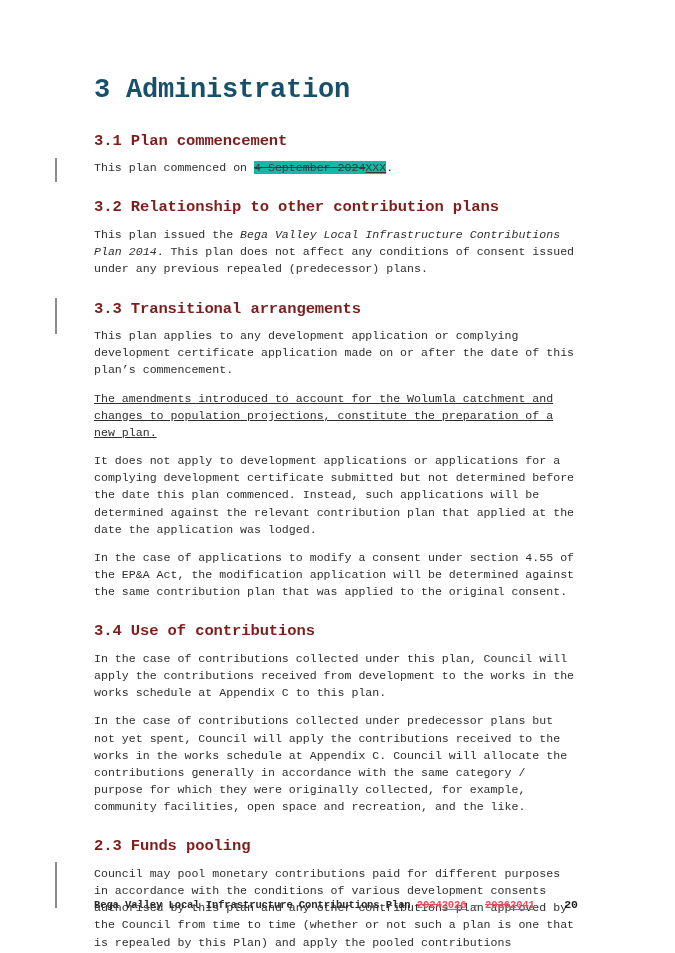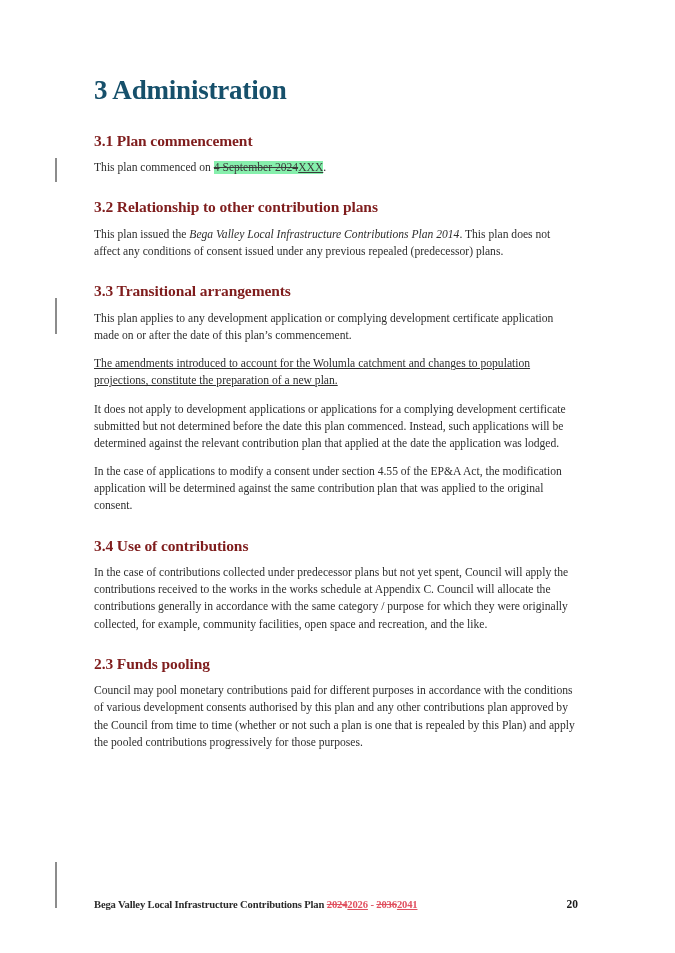--- a/index.html
+++ b/index.html
@@ -5,21 +5,21 @@
   html, body {
     margin: 0;
     padding: 0;
     background: #ffffff;
   }
   .page {
     position: relative;
     width: 675px;
     height: 953px;
     background: #ffffff;
-    font-family: Liberation Serif, serif;
+    font-family: Liberation Mono, monospace;
     overflow: hidden;
     box-sizing: border-box;
   }
   .content {
     position: absolute;
     left: 94px;
     top: 76px;
     width: 481px;
   }
 
@@ -47,21 +47,21 @@
     color: #2e2e2e;
     font-size: 11.6px;
     line-height: 1.48;
     margin: 0 0 11px 0;
     text-align: left;
   }
   p.body:last-child { margin-bottom: 0; }
   .it { font-style: italic; }
 
   
-  .hl { background: #86efac; }
+  .hl { background: #14b8a6; }
   .del {
     color: #e0505f;
     text-decoration: line-through;
   }
   .ins {
     color: #e0505f;
     text-decoration: underline;
   }
   .ins-block {
     color: #ef6b7c;
@@ -139,20 +139,21 @@
     <div class="sec">
       <h2 class="doc-h2">3.3 Transitional arrangements</h2>
       <p class="body">This plan applies to any development application or complying development certificate application made on or after the date of this plan’s commencement.</p>
       <p class="body ins-block">The amendments introduced to account for the Wolumla catchment and changes to population projections, constitute the preparation of a new plan.</p>
       <p class="body">It does not apply to development applications or applications for a complying development certificate submitted but not determined before the date this plan commenced. Instead, such applications will be determined against the relevant contribution plan that applied at the date the application was lodged.</p>
       <p class="body">In the case of applications to modify a consent under section 4.55 of the EP&amp;A Act, the modification application will be determined against the same contribution plan that was applied to the original consent.</p>
     </div>
 
     <div class="sec">
       <h2 class="doc-h2">3.4 Use of contributions</h2>
+      <p class="body">In the case of contributions collected under this plan, Council will apply the contributions received from development to the works in the works schedule at Appendix C to this plan.</p>
       <p class="body">In the case of contributions collected under predecessor plans but not yet spent, Council will apply the contributions received to the works in the works schedule at Appendix C. Council will allocate the contributions generally in accordance with the same category / purpose for which they were originally collected, for example, community facilities, open space and recreation, and the like.</p>
     </div>
 
     <div class="sec">
       <h2 class="doc-h2">2.3 Funds pooling</h2>
       <p class="body">Council may pool monetary contributions paid for different purposes in accordance with the conditions of various development consents authorised by this plan and any other contributions plan approved by the Council from time to time (whether or not such a plan is one that is repealed by this Plan) and apply the pooled contributions progressively for those purposes.</p>
     </div>
 
   </div>
 

